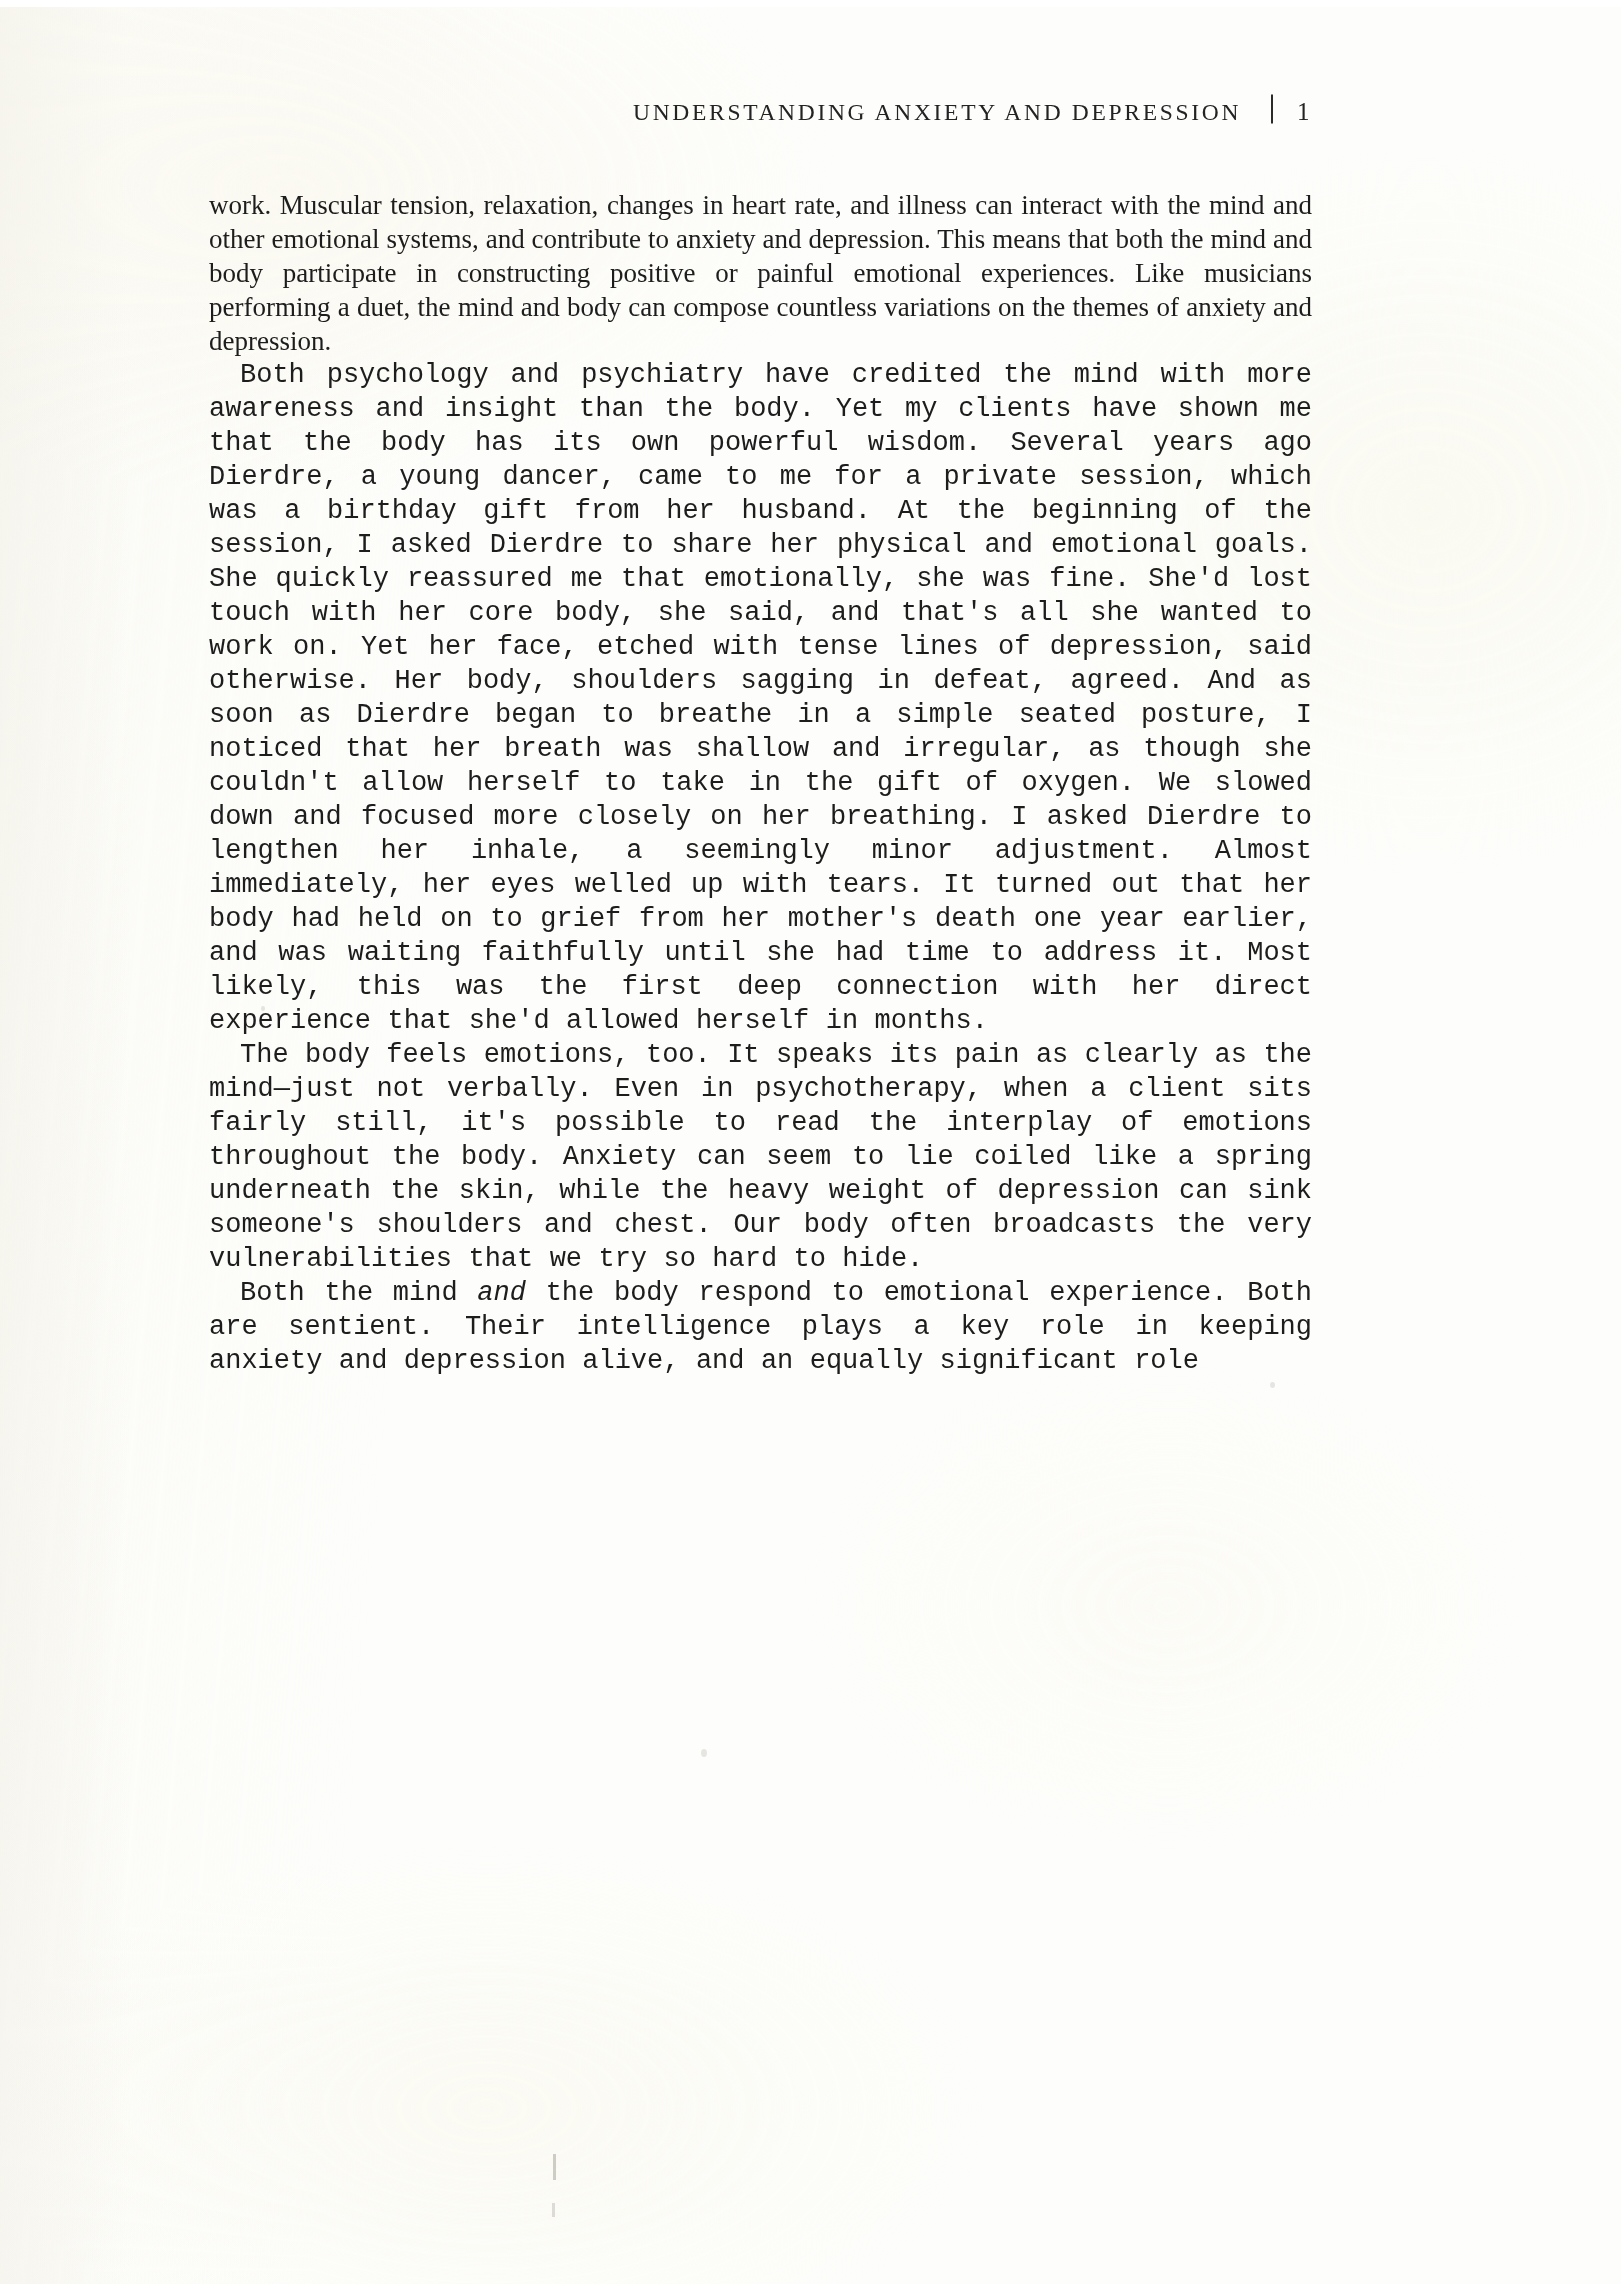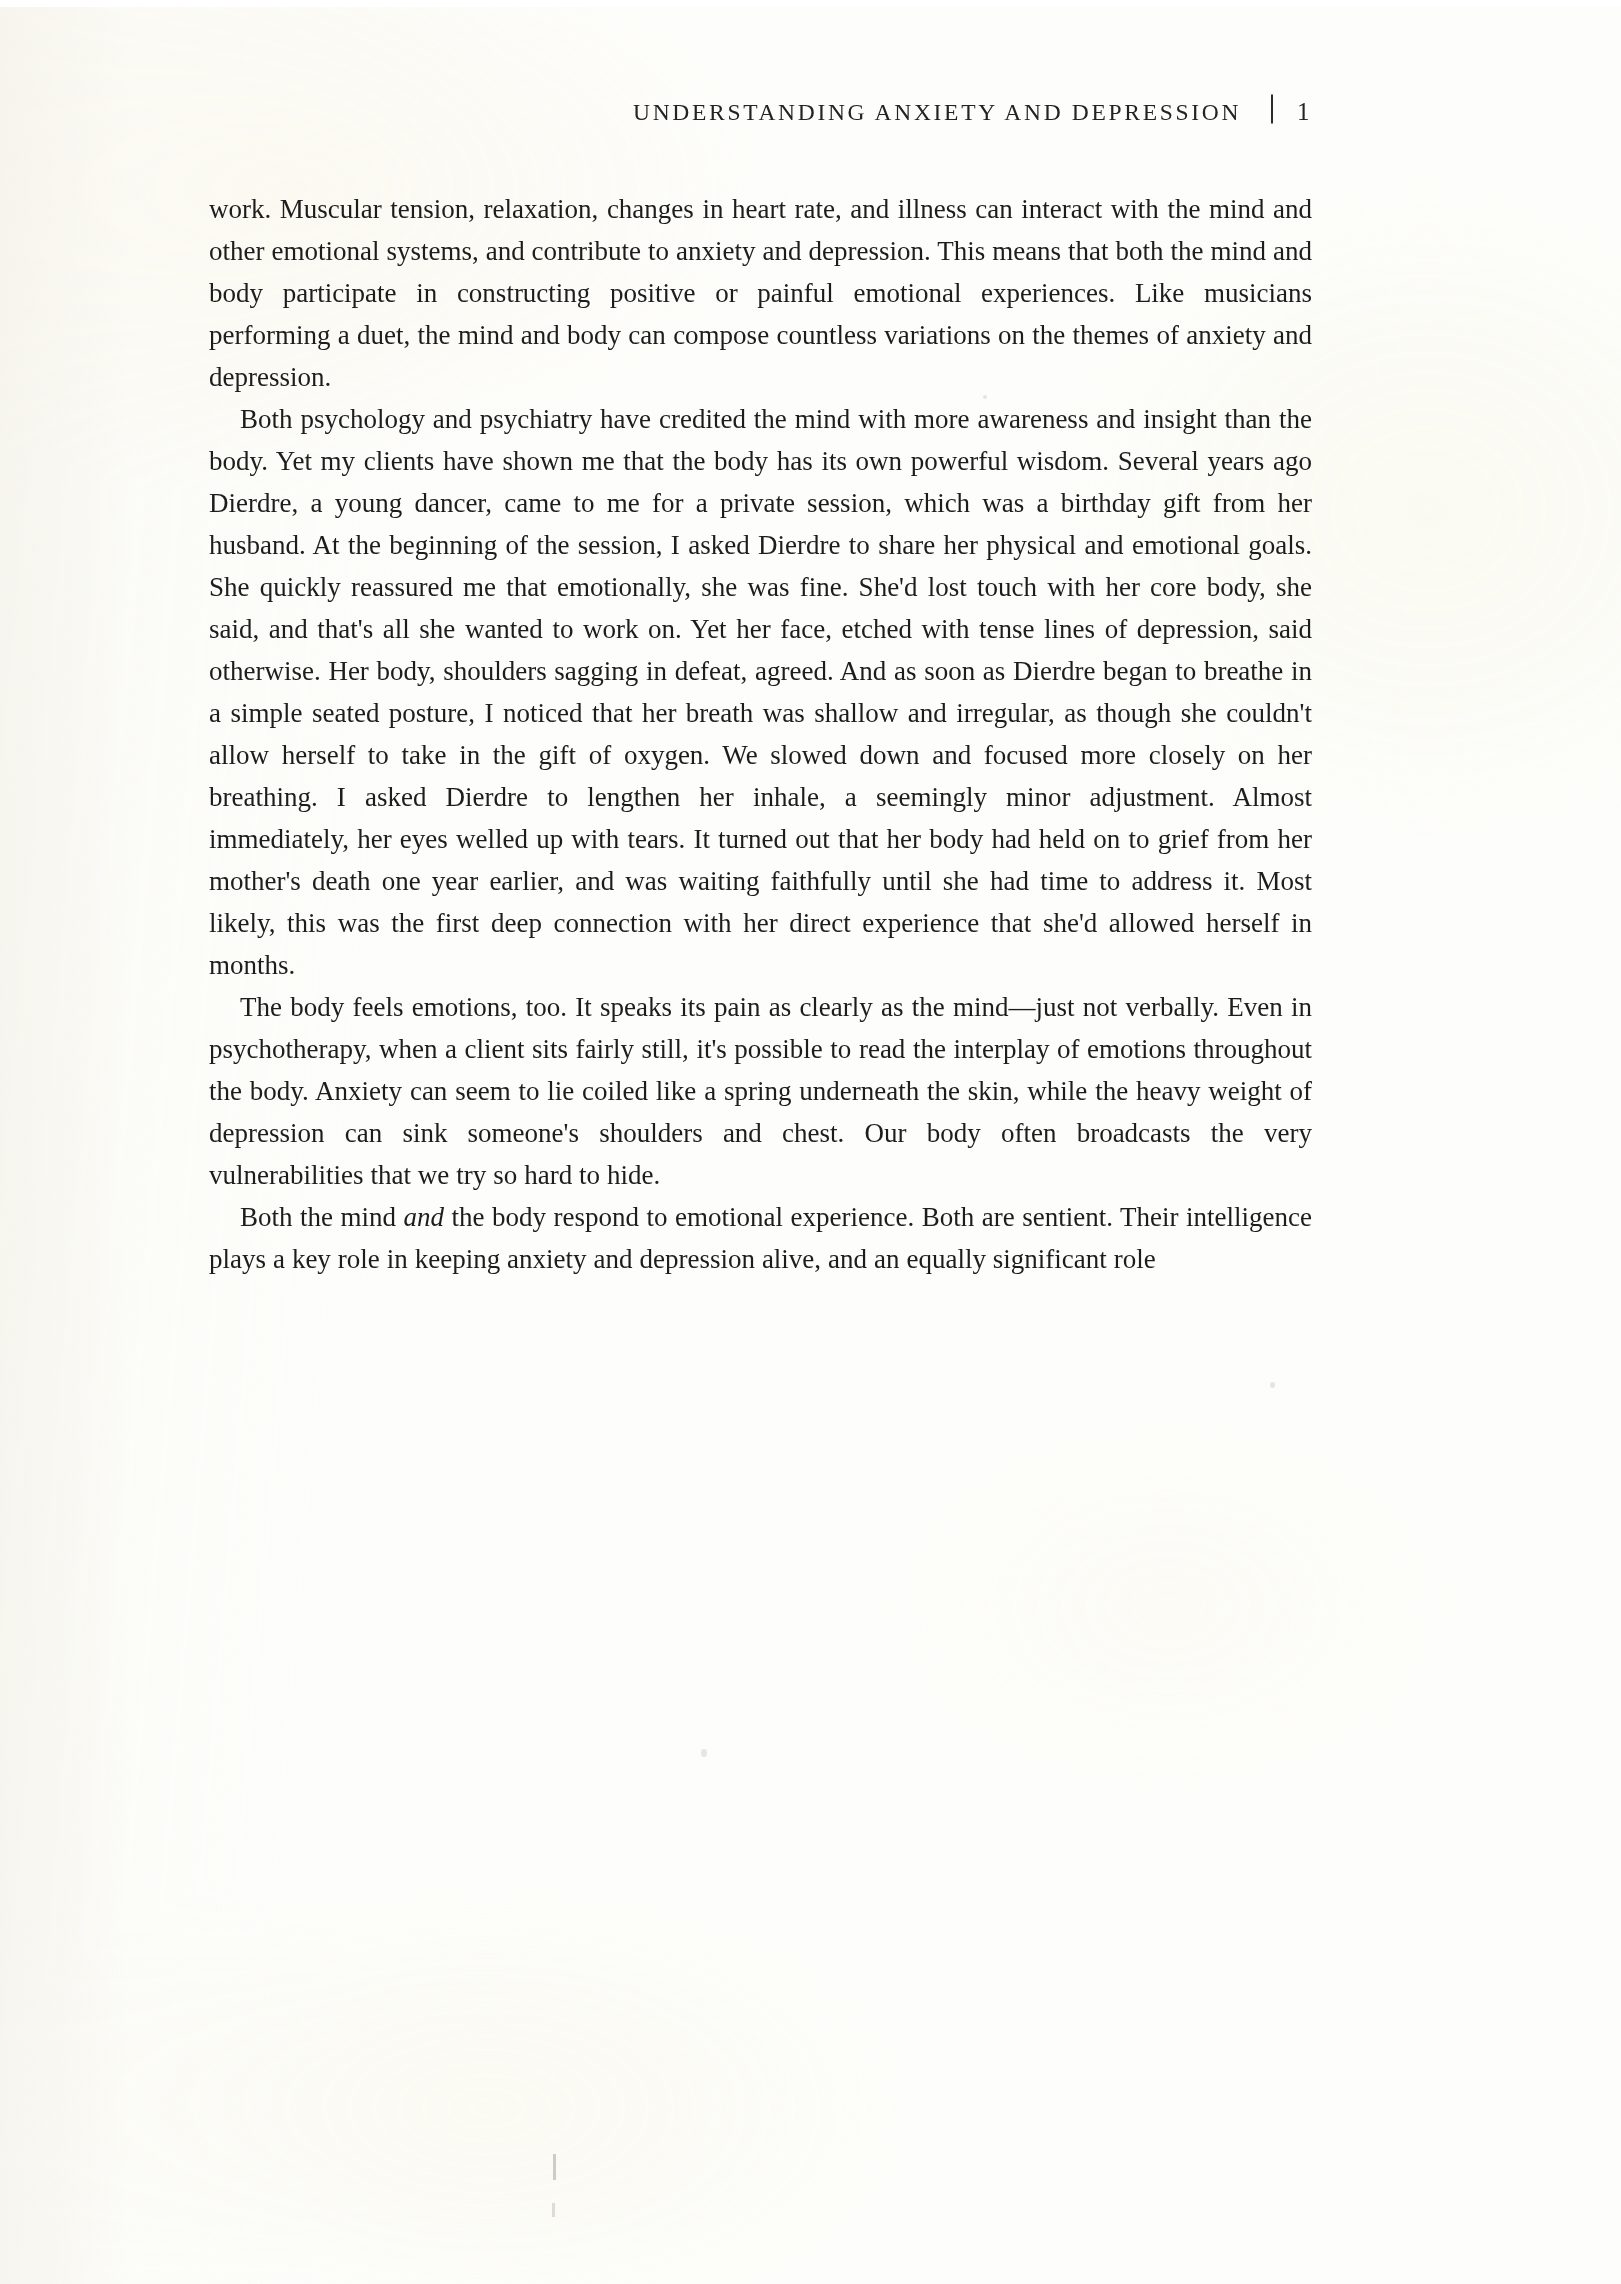--- a/index.html
+++ b/index.html
@@ -84,30 +84,31 @@
     font-family: "Liberation Serif", "DejaVu Serif", serif;
     font-size: 25px;
     letter-spacing: 2.6px;
     color: #232323;
   }
 
   
   .body-text p {
     margin: 0;
     font-size: 27px;
-    line-height: 42px;
+    line-height: 34px;
     text-align: justify;
     text-justify: inter-word;
     color: #1d1d1d;
     hyphens: none;
     word-spacing: 0.2px;
   }
 
   .body-text p.indent {
     text-indent: 31px;
+    font-family: Liberation Mono, monospace;
   }
 
   .body-text em {
     font-style: italic;
   }
 
   
   .speckle {
     position: absolute;
     pointer-events: none;

